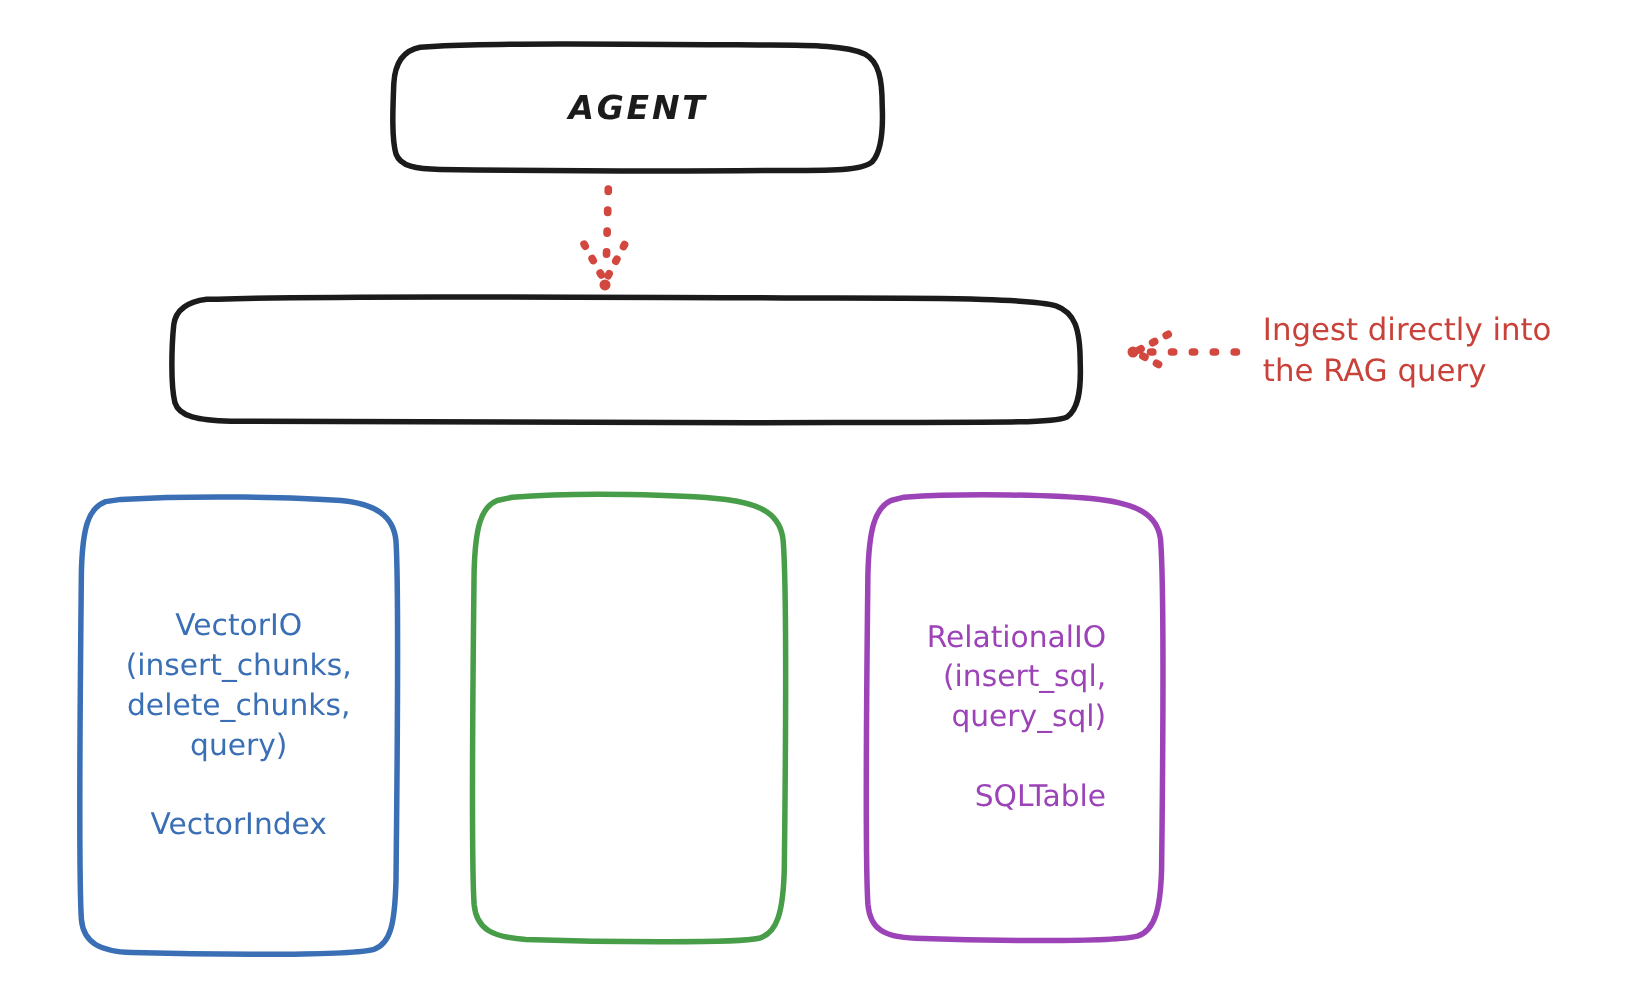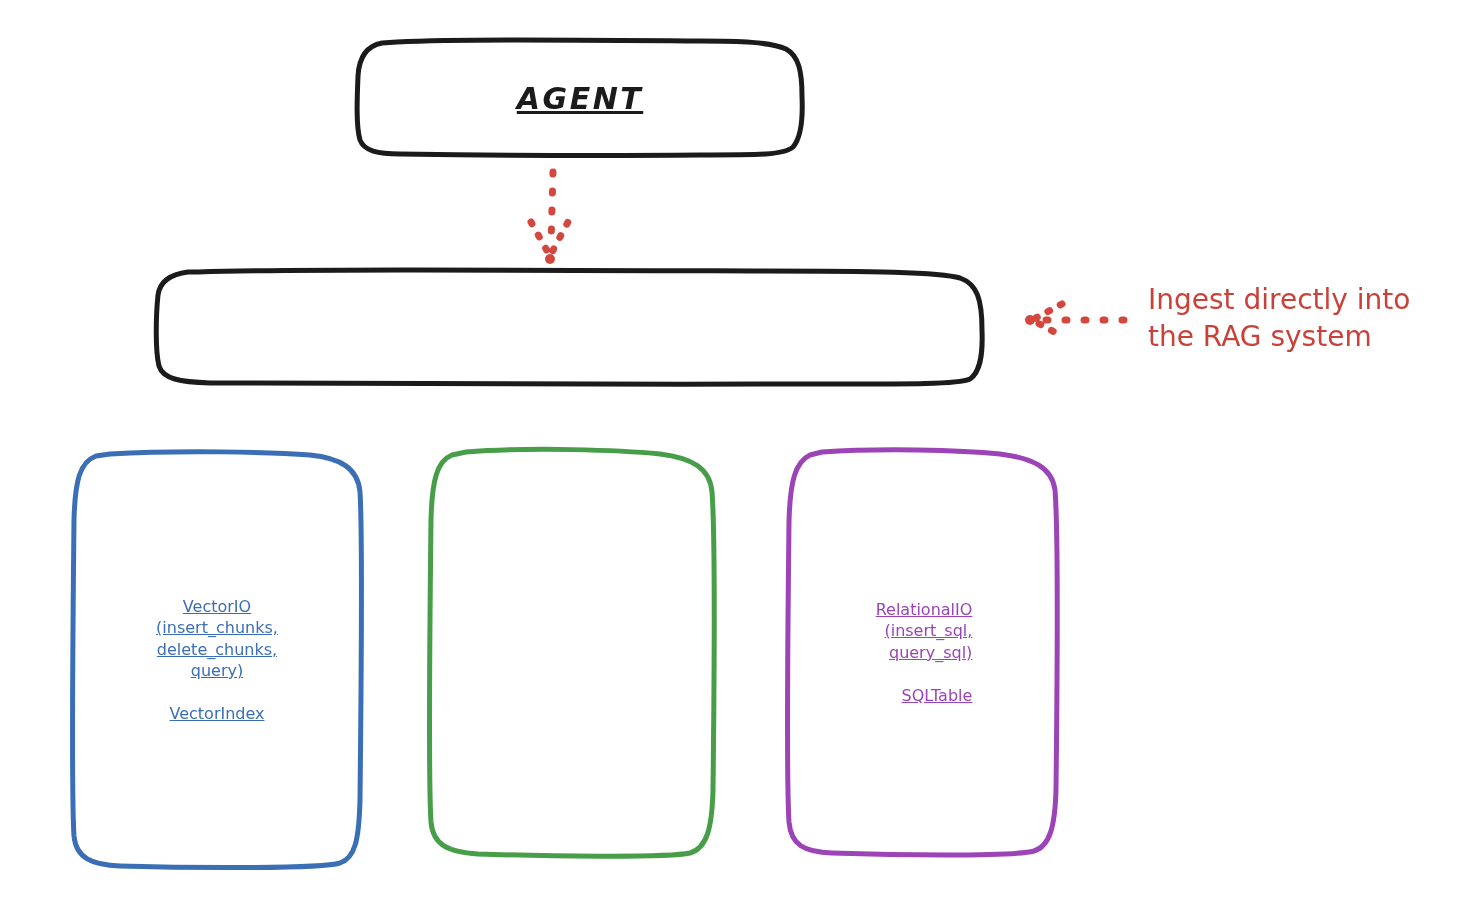--- a/index.html
+++ b/index.html
@@ -27,40 +27,39 @@
     pointer-events: none;
   }
   .node-label {
     position: absolute;
     display: flex;
     align-items: center;
     justify-content: center;
     text-align: center;
     white-space: pre-line;
     pointer-events: none;
-    text-decoration: underline;
   }
   .agent-text {
     font-family: "DejaVu Sans", sans-serif;
     font-style: italic;
     font-weight: 700;
     font-size: 30px;
     letter-spacing: 2.5px;
     color: #1b1b1b;
   }
   .rag-text {
     font-family: "DejaVu Sans", sans-serif;
     font-size: 30px;
     font-weight: 500;
     letter-spacing: 0.5px;
     color: #1b1b1b;
   }
   .store-text {
     font-family: "DejaVu Sans", sans-serif;
-    font-size: 16px;
+    font-size: 27px;
     font-weight: 500;
     line-height: 1.34;
   }
   .annotation-text {
     position: absolute;
     font-family: "DejaVu Sans", sans-serif;
     font-size: 28px;
     font-weight: 500;
     line-height: 1.32;
     white-space: pre-line;
@@ -166,15 +165,15 @@
 VectorIndex</div>
 
 
   <div class="node-label store-text" style="left:788px; top:450px; width:272px; height:405px; color:#9c43b8;text-align:right;">RelationalIO
 (insert_sql,
 query_sql)
 
 SQLTable</div>
 
   <div class="annotation-text" style="left:1148px; top:282px; width:330px; color:#c8423a;">Ingest directly into
-the RAG system</div>
+the RAG query</div>
 
 </div>
 
 </body></html>

